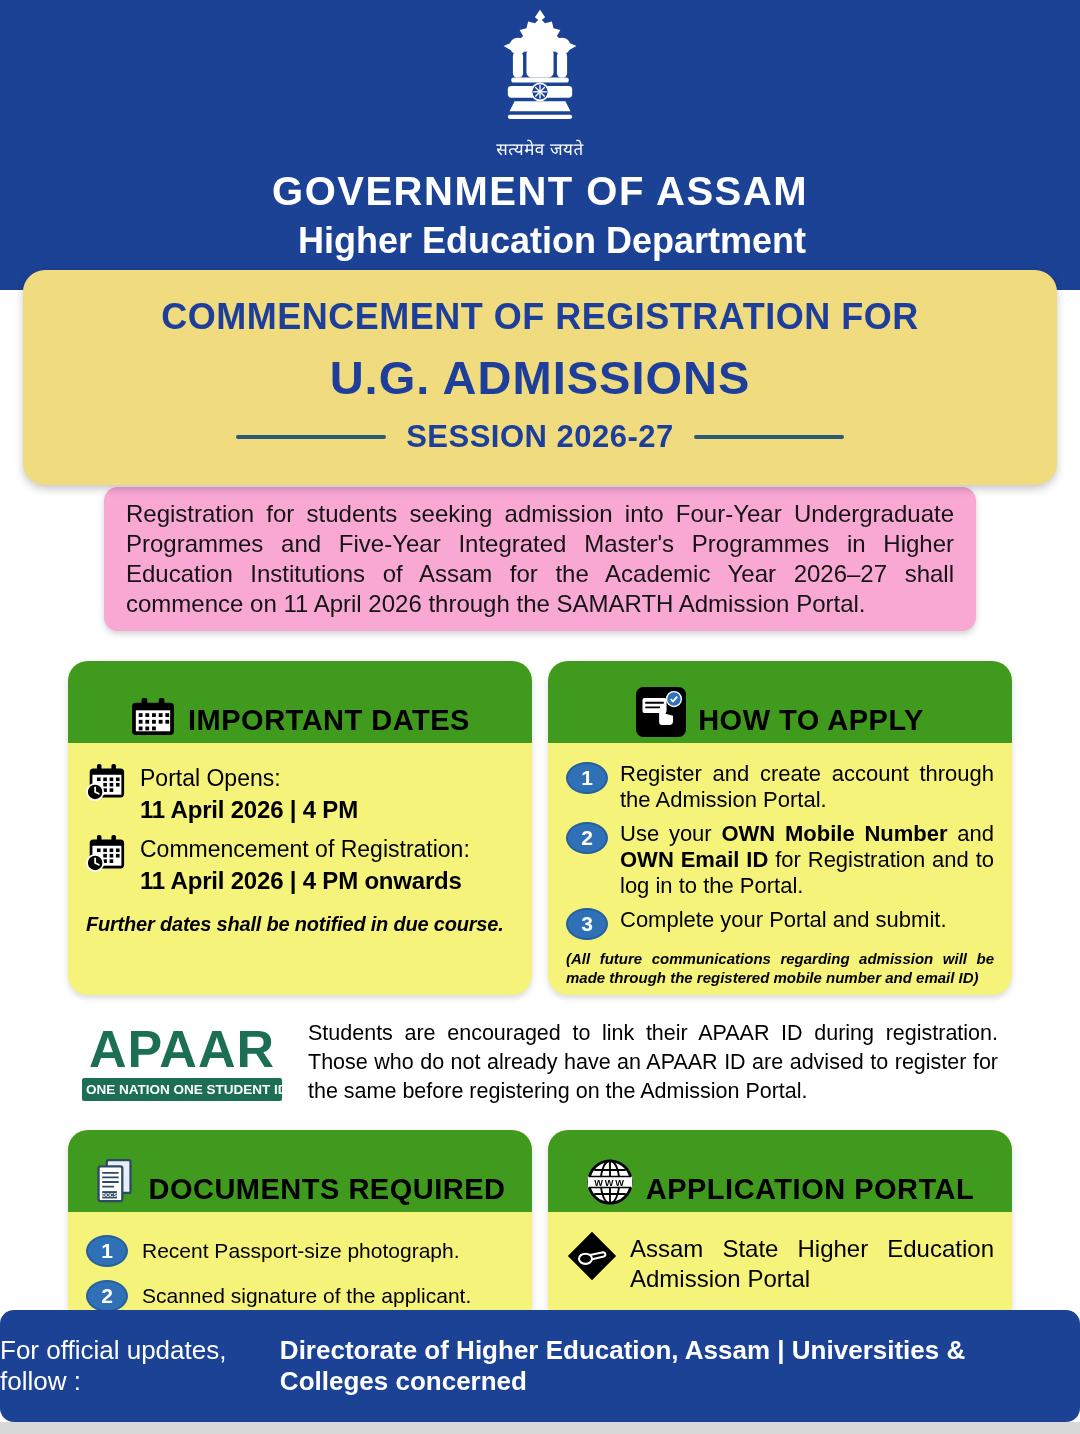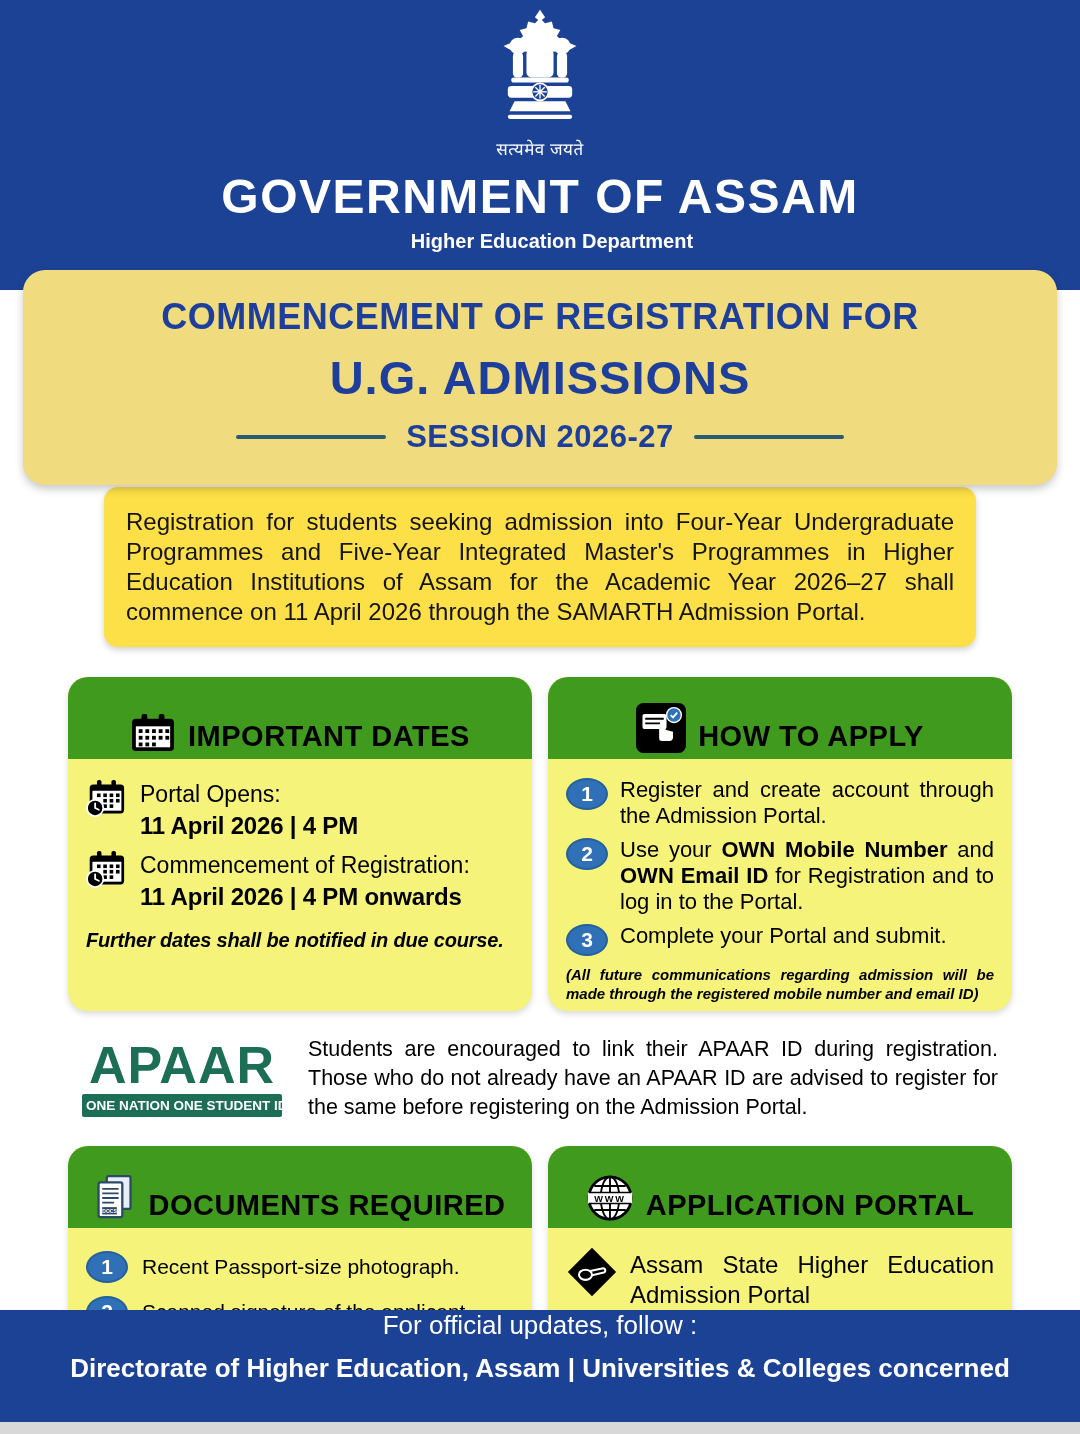--- a/index.html
+++ b/index.html
@@ -2,34 +2,34 @@
 <html><head>
 <meta charset="utf-8">
 <style>
   html,body{margin:0;padding:0;}
   body{width:1080px;height:1434px;background:#ffffff;font-family:"Liberation Sans",sans-serif;}
   .page{position:relative;width:1080px;height:1434px;background:#ffffff;overflow:hidden;}
 
   
   .top-band{position:relative;background:#1c4296;height:290px;text-align:center;padding-top:8px;box-sizing:border-box;z-index:1;}
   .motto{color:#ffffff;font-size:17px;margin-top:2px;letter-spacing:.5px;}
-  .gov-title{color:#ffffff;font-size:48px;font-weight:bold;letter-spacing:1.5px;margin-top:9px;}
-  .dept-title{color:#ffffff;font-size:20px;font-weight:bold;margin-top:6px;padding-left:24px;}
+  .gov-title{color:#ffffff;font-size:40px;font-weight:bold;letter-spacing:1.5px;margin-top:9px;}
+  .dept-title{color:#ffffff;font-size:36px;font-weight:bold;margin-top:6px;padding-left:24px;}
 
   
   .banner{position:relative;z-index:2;width:1034px;margin:-20px auto 0;background:#f0db7e;border-radius:22px;
           text-align:center;padding:26px 28px 30px;box-sizing:border-box;box-shadow:0 4px 8px rgba(0,0,0,.22);}
   .banner-line1{color:#1d3f9b;font-size:36px;font-weight:bold;letter-spacing:.5px;}
   .banner-line2{color:#1d3f9b;font-size:47px;font-weight:bold;margin-top:12px;letter-spacing:1px;}
   .banner-line3-row{display:flex;align-items:center;justify-content:center;gap:20px;margin-top:14px;}
   .session-line{width:150px;height:4px;background:#2a5b74;border-radius:2px;}
   .banner-line3{color:#1d3f9b;font-size:31px;font-weight:bold;letter-spacing:.5px;}
 
   
-  .intro{width:872px;margin:2px auto 0;background:#fde047;border-radius:14px;padding:20px 22px;box-sizing:border-box;
+  .intro{width:872px;margin:2px auto 0;background:#f9a8d4;border-radius:14px;padding:12px 22px;box-sizing:border-box;
          font-size:24px;line-height:1.25;text-align:justify;color:#141414;box-shadow:0 3px 6px rgba(0,0,0,.18);}
 
   
   .cards-row{display:flex;gap:16px;margin:30px 68px 0;}
   .card{flex:1;border-radius:20px;overflow:hidden;background:#f6f37b;display:flex;flex-direction:column;box-shadow:0 3px 6px rgba(0,0,0,.15);}
   .card-header{background:#3f9a1e;min-height:70px;display:flex;align-items:flex-end;justify-content:center;gap:12px;padding:6px 10px;}
   .card-title{color:#000000;font-size:29px;font-weight:bold;letter-spacing:.5px;}
   .card-body{padding:10px 18px 8px;flex:1;}
 
   
@@ -60,21 +60,21 @@
   .docs-note{margin-top:16px;font-size:21px;font-weight:bold;font-style:italic;line-height:1.25;text-align:justify;color:#000;}
 
   
   .portal-row{display:flex;gap:12px;margin-top:8px;align-items:flex-start;}
   .portal-name{flex:1;font-size:24px;line-height:1.25;text-align:justify;color:#000;padding-top:4px;}
   .portal-url{margin-top:14px;font-size:16px;font-weight:bold;color:#000;white-space:nowrap;letter-spacing:-.3px;}
   .portal-note{margin-top:12px;font-size:13px;font-weight:bold;font-style:italic;color:#000;white-space:nowrap;letter-spacing:-.3px;}
 
   
   .footer{position:absolute;left:0;right:0;bottom:12px;height:112px;background:#1c4296;color:#ffffff;
-          display:flex;flex-direction:column;align-items:center;justify-content:flex-start;gap:12px;}
+          display:flex;flex-direction:row;align-items:center;justify-content:space-between;gap:12px;border-radius:14px;}
   .footer-line1{font-size:26px;}
   .footer-line2{font-size:26px;font-weight:bold;}
   .bottom-strip{position:absolute;left:0;right:0;bottom:0;height:12px;background:#d8d8d8;}
 
   .icon{flex:0 0 auto;display:block;}
 </style>
 </head>
 <body>
 
 <div class="page">

